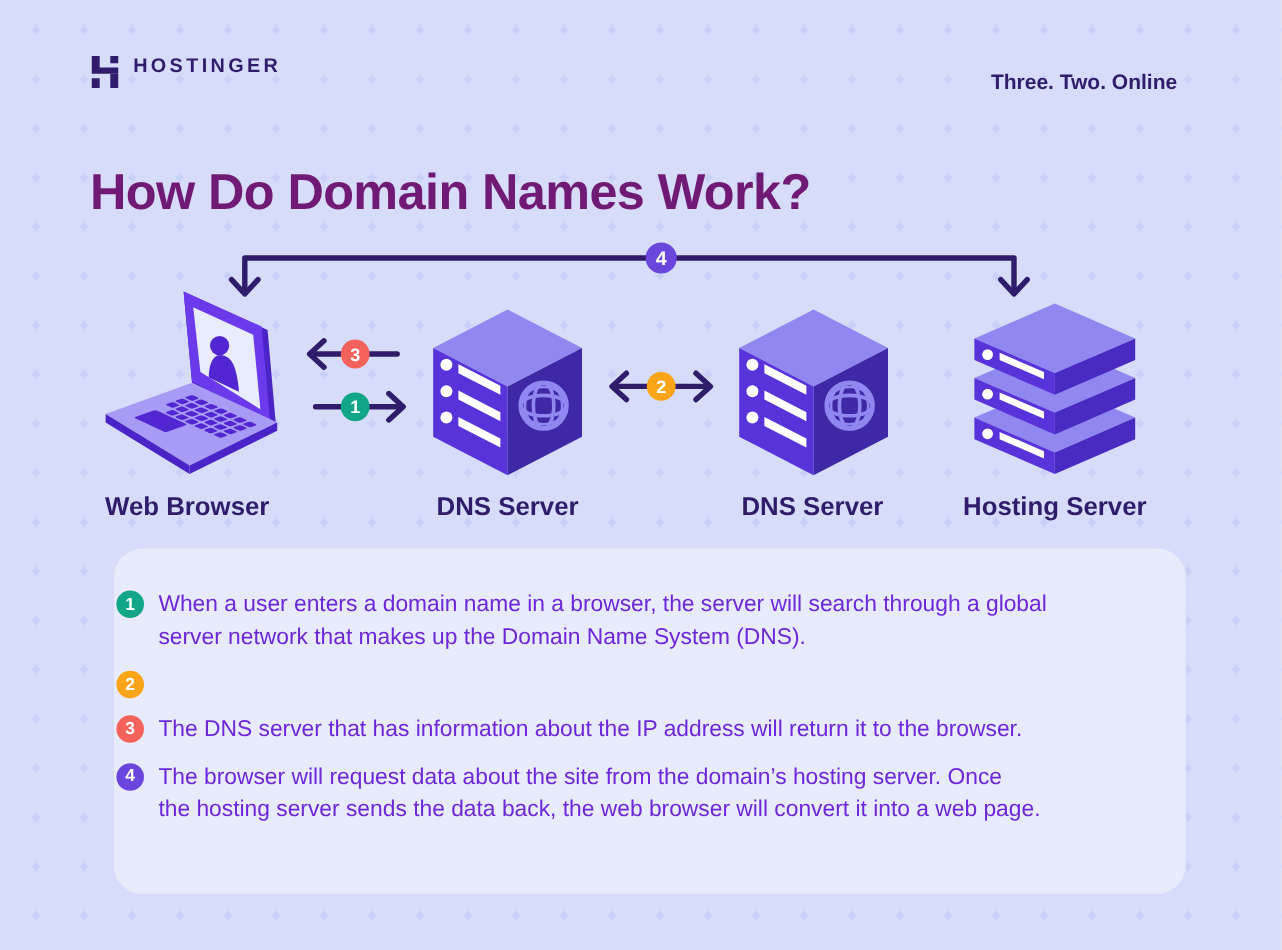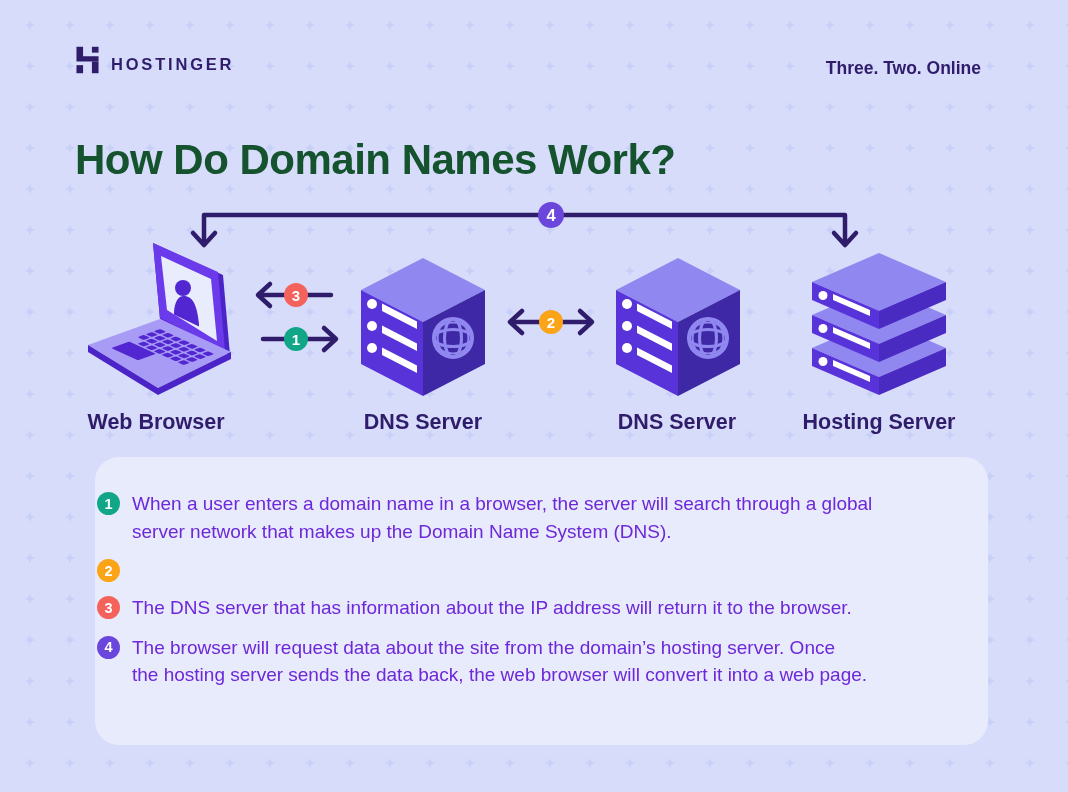--- a/index.html
+++ b/index.html
@@ -6,27 +6,27 @@
   .page{
     position:relative; width:1068px; height:792px; overflow:hidden;
     background:#D7DCFB;
     font-family:"Liberation Sans", sans-serif;
     color:#2F1C6A;
   }
   .bg-pattern{position:absolute; left:0; top:0; z-index:0;}
   .layer{position:absolute; z-index:1;}
 
   
-  .logo{left:75px; top:46px; display:flex; align-items:flex-end;}
+  .logo{left:75px; top:46px; display:flex; align-items:flex-start;}
   .logo svg{display:block;}
   .brand{margin-left:11px; font-size:16.5px; font-weight:700; letter-spacing:2.8px; color:#2F1C6A;}
   .tagline{right:87px; top:58px; font-size:17.5px; font-weight:700; color:#2F1C6A;}
 
   
-  .title{left:75px; top:136px; font-size:42px; font-weight:700; letter-spacing:-0.5px; color:#14532d;}
+  .title{left:75px; top:136px; font-size:42px; font-weight:700; letter-spacing:-0.5px; color:#701a75;}
 
   
   .diagram{left:0; top:200px;}
   .diagram text{font-family:"Liberation Sans", sans-serif;}
   .ink-line{stroke:#2F1C6A; stroke-width:4.5; fill:none; stroke-linecap:round; stroke-linejoin:round;}
   .badge-num{fill:#ffffff; font-weight:700; font-size:15px; text-anchor:middle;}
   .badge-num-lg{fill:#ffffff; font-weight:700; font-size:16.5px; text-anchor:middle;}
   .node-label{font-size:21.5px; font-weight:700; fill:#2F1C6A; text-anchor:middle;}
   .globe{stroke:#9087F0; fill:none;}
 

